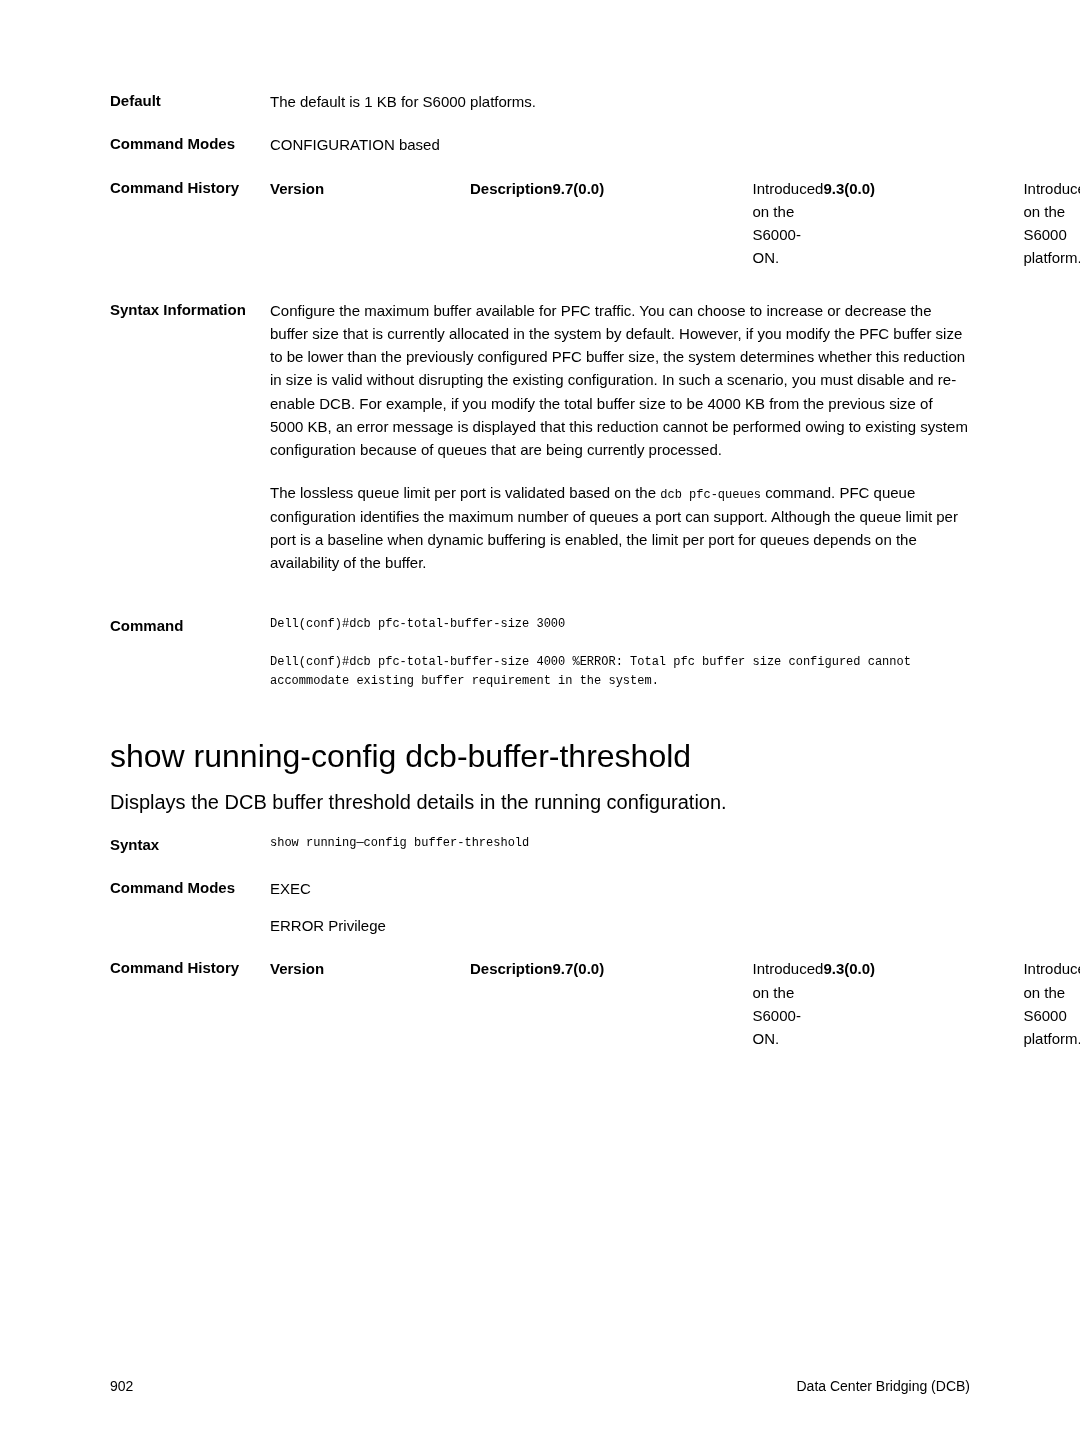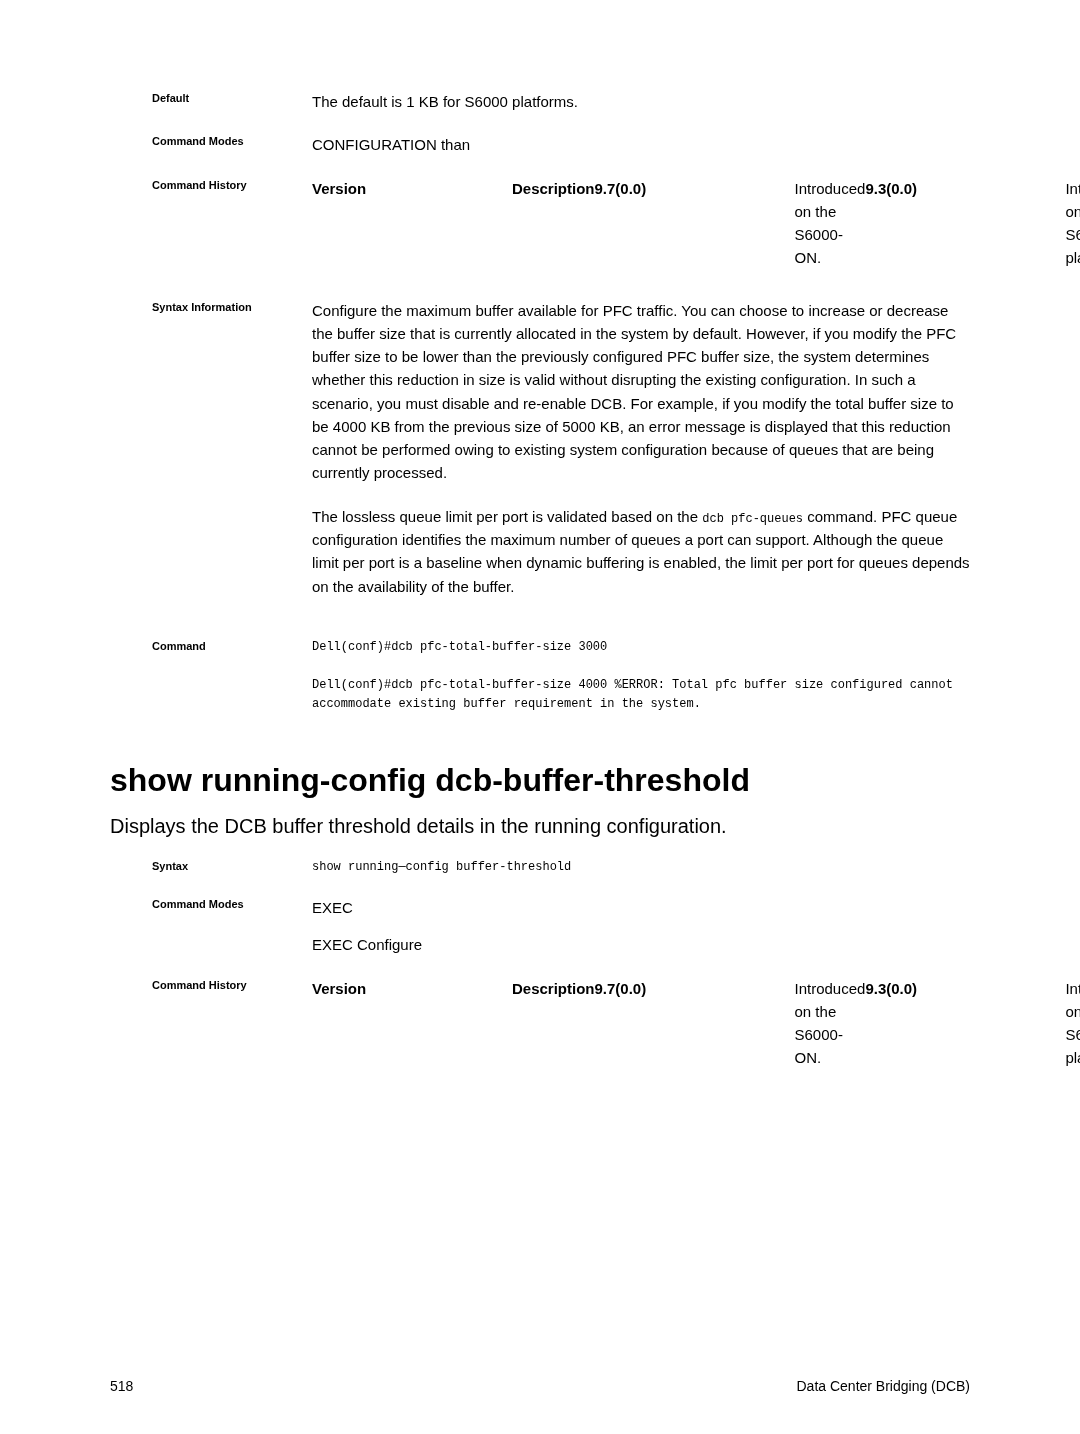--- a/index.html
+++ b/index.html
@@ -17,23 +17,22 @@
       position: relative;
     }
     .row {
       display: flex;
       margin-bottom: 20px;
     }
     .label-col {
       width: 160px;
       flex-shrink: 0;
       font-weight: 600;
-      font-size: 11px;
+      font-size: 15px;
       line-height: 1.5;
-      margin-left: 42px;
     }
     .content-col {
       flex: 1;
       font-size: 15px;
       line-height: 1.55;
     }
     .version-table {
       display: flex;
       flex-direction: row;
     }
@@ -53,21 +52,21 @@
     }
     .para {
       margin-bottom: 20px;
     }
     .mono {
       font-family: "Courier New", Courier, monospace;
       font-size: 12px;
     }
     h1 {
       font-size: 32px;
-      font-weight: 700;
+      font-weight: 400;
       margin-top: 48px;
       margin-bottom: 16px;
     }
     .intro {
       font-size: 20px;
       margin-bottom: 20px;
     }
     .footer {
       position: absolute;
       bottom: 40px;
@@ -81,21 +80,21 @@
 </head>
 <body>
 
 <div class="row">
   <div class="label-col">Default</div>
   <div class="content-col">The default is 1 KB for S6000 platforms.</div>
 </div>
 
 <div class="row">
   <div class="label-col">Command Modes</div>
-  <div class="content-col">CONFIGURATION than</div>
+  <div class="content-col">CONFIGURATION based</div>
 </div>
 
 <div class="row">
   <div class="label-col">Command History</div>
   <div class="content-col">
     <div class="version-table">
       <div class="version-row">
         <div class="version-cell version-header">Version</div>
         <div class="desc-cell version-header">Description</div>
       </div>
@@ -134,21 +133,21 @@
 
 <div class="row">
   <div class="label-col">Syntax</div>
   <div class="content-col mono">show running—config buffer-threshold</div>
 </div>
 
 <div class="row">
   <div class="label-col">Command Modes</div>
   <div class="content-col">
     <div style="margin-bottom:14px">EXEC</div>
-    <div>EXEC Configure</div>
+    <div>ERROR Privilege</div>
   </div>
 </div>
 
 <div class="row">
   <div class="label-col">Command History</div>
   <div class="content-col">
     <div class="version-table">
       <div class="version-row">
         <div class="version-cell version-header">Version</div>
         <div class="desc-cell version-header">Description</div>
@@ -159,15 +158,15 @@
       </div>
       <div class="version-row">
         <div class="version-cell version-header">9.3(0.0)</div>
         <div class="desc-cell">Introduced on the S6000 platform.</div>
       </div>
     </div>
   </div>
 </div>
 
 <div class="footer">
-  <span>518</span>
+  <span>902</span>
   <span>Data Center Bridging (DCB)</span>
 </div>
 
 </body></html>

